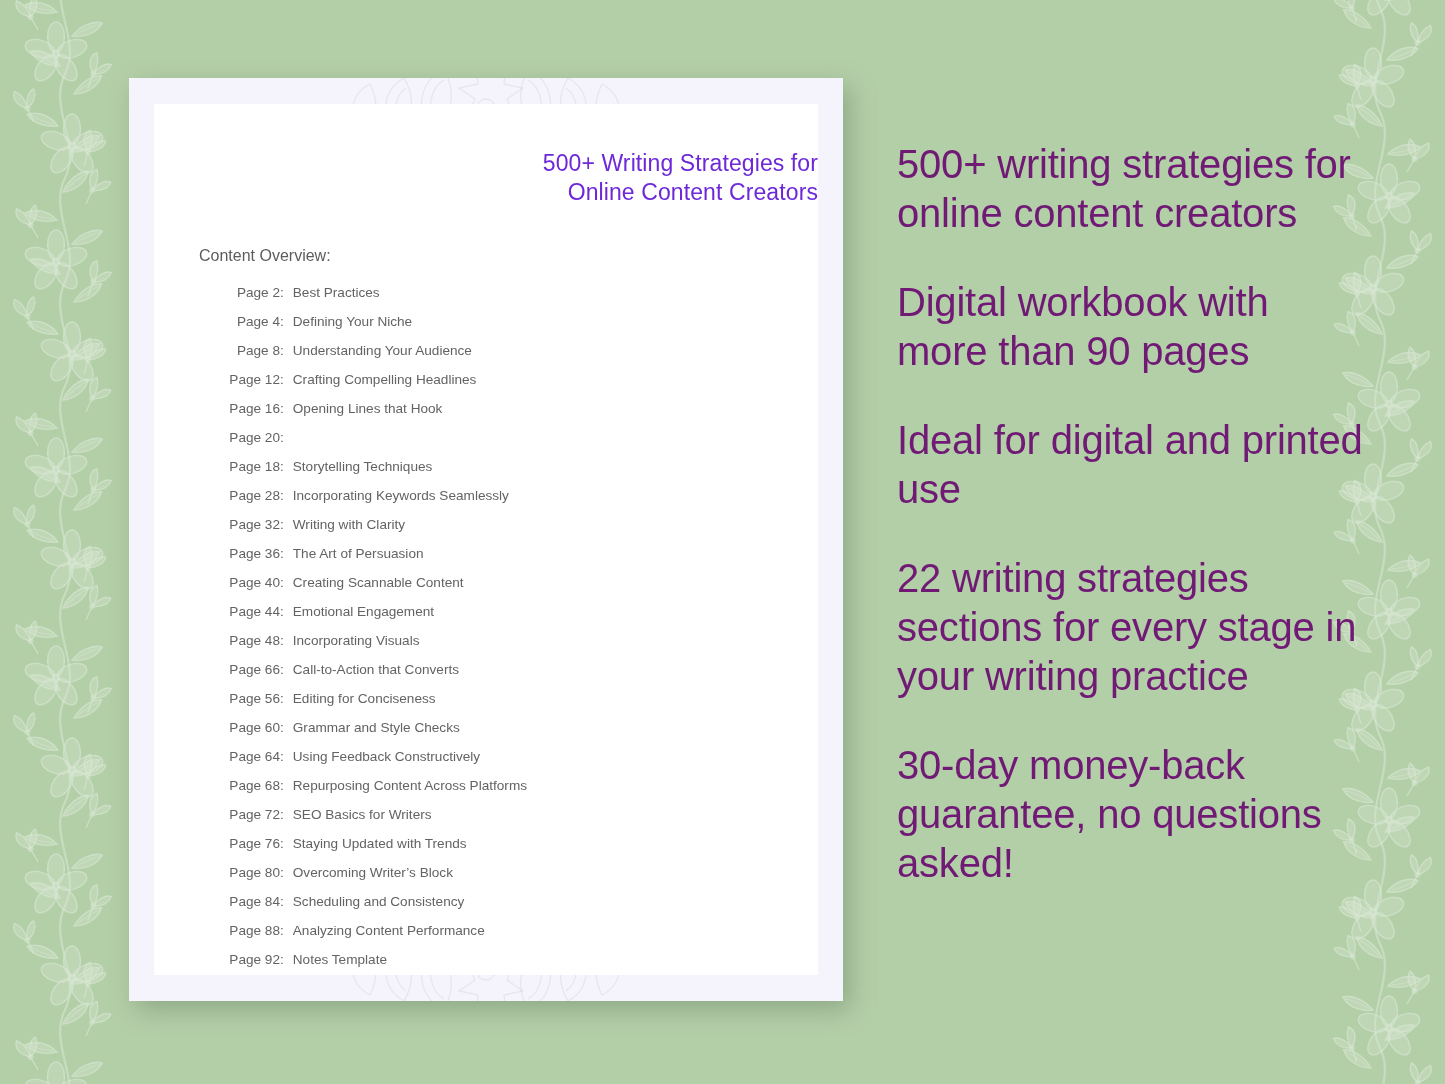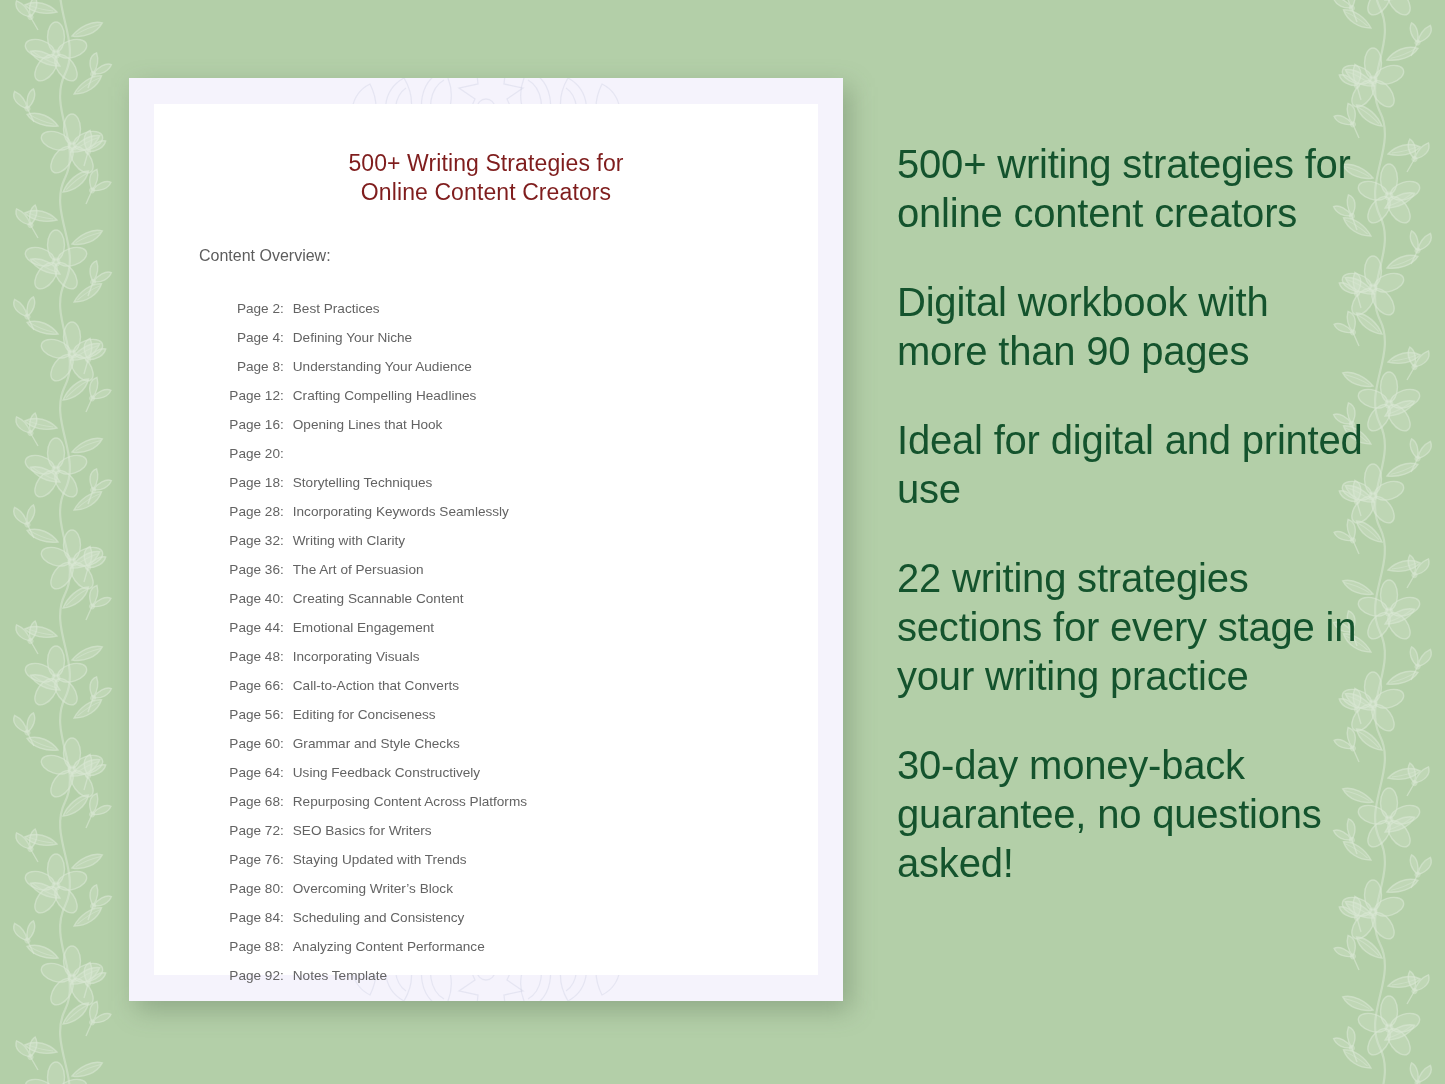--- a/index.html
+++ b/index.html
@@ -65,42 +65,42 @@
   .page {
     position:absolute;
     left:25px; top:26px;
     width:664px; height:871px;
     background:#ffffff;
     z-index:3;
   }
 
   .doc-title {
     margin-top:45px;
-    text-align:center;
+    text-align:right;
     font-size:23px;
     font-weight:400;
     line-height:1.27;
-    color:#7f1d1d;
+    color:#6d28d9;
     letter-spacing:.1px;
   }
 
   .overview-label {
     margin:40px 0 0 45px;
     font-size:16px;
     font-weight:400;
     color:#5d5d5d;
   }
 
   .toc {
     margin:21px 0 0 68px;
     list-style:none;
   }
   .toc li {
     display:flex;
-    align-items:flex-end;
+    align-items:flex-start;
     font-size:13.6px;
     line-height:1;
     color:#636363;
     height:29px;
   }
   .toc .pg {
     flex:0 0 auto;
     width:58px;
     text-align:right;
     white-space:pre;
@@ -109,21 +109,21 @@
   .toc .ttl   { flex:1 1 auto; }
 
   
   .marketing {
     position:absolute;
     left:897px; top:140px;
     width:470px;
     z-index:2;
   }
   .marketing p {
-    color:#14532d;
+    color:#701a75;
     font-size:40px;
     font-weight:400;
     line-height:49px;
     letter-spacing:-.2px;
     margin-bottom:40px;
   }
   .marketing p:last-child { margin-bottom:0; }
 </style>
 </head>
 <body>

